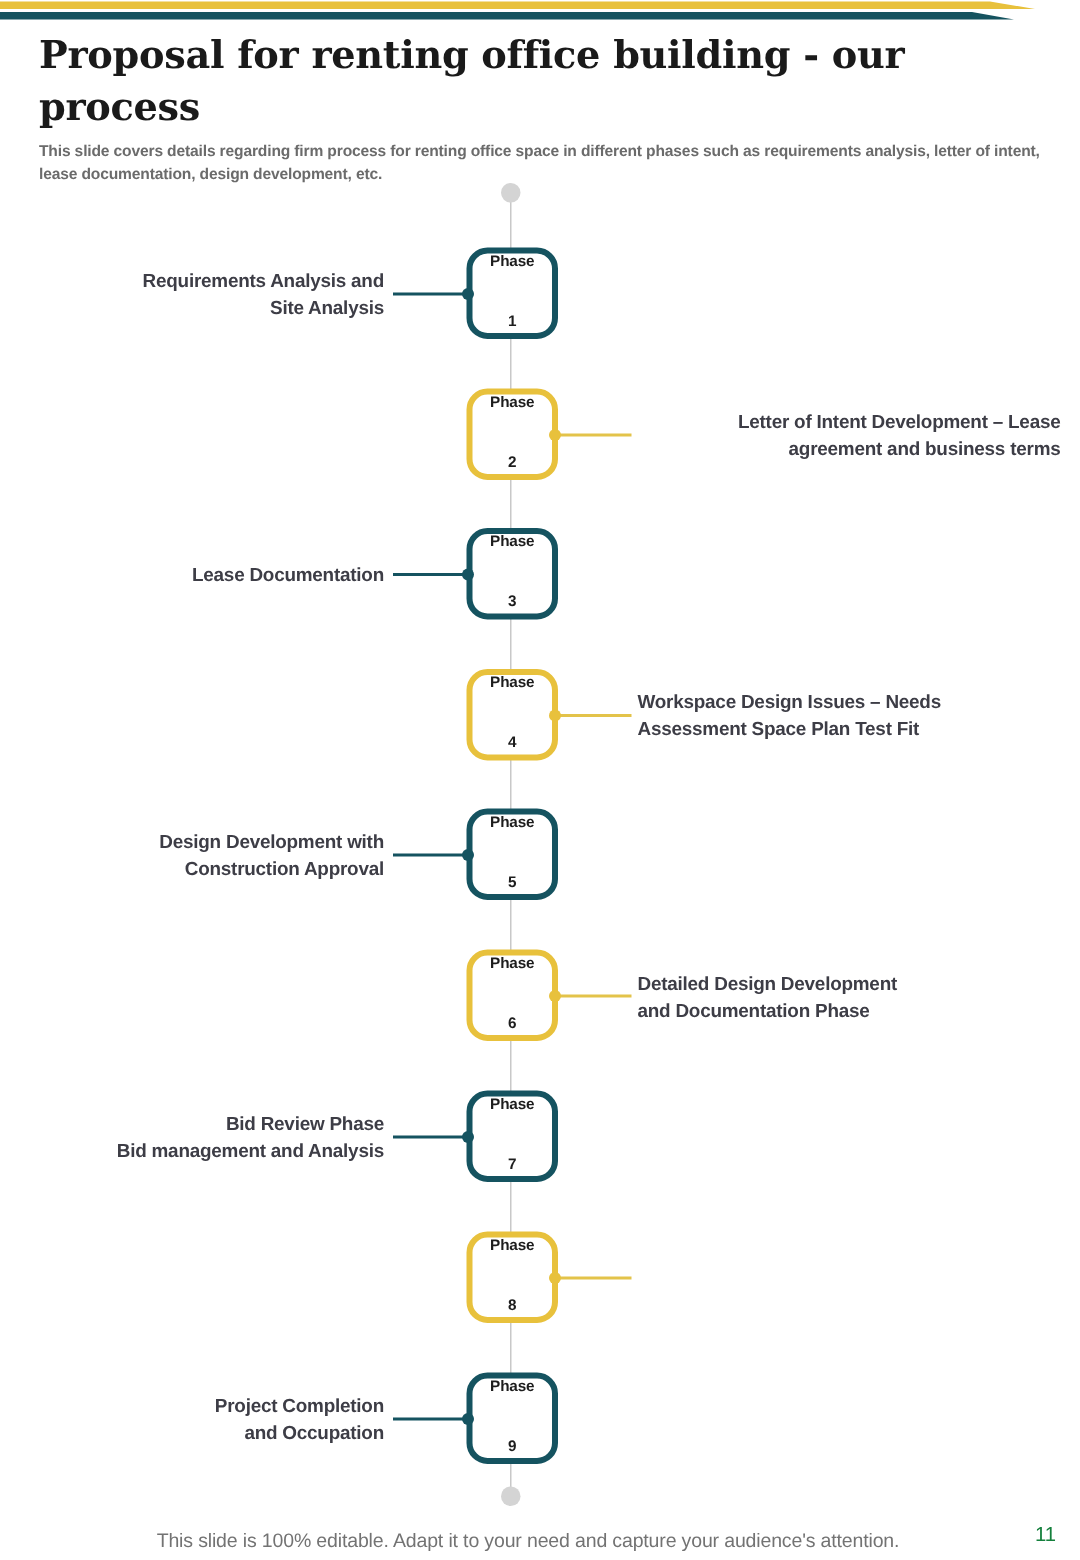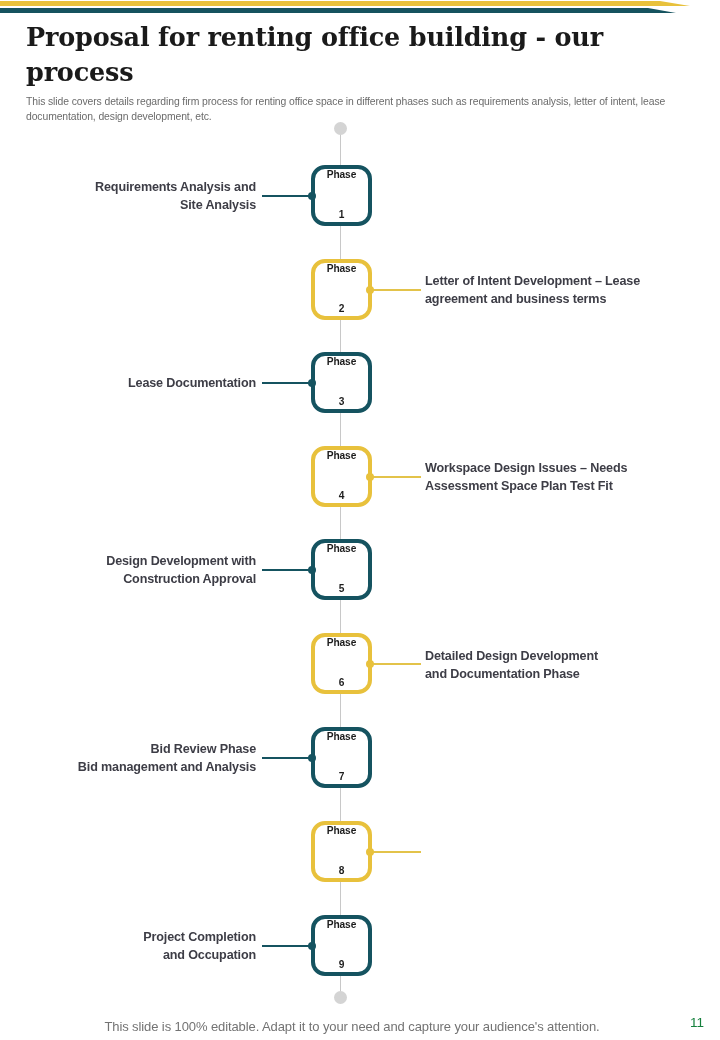--- a/index.html
+++ b/index.html
@@ -41,20 +41,21 @@
     letter-spacing: -0.2px;
     margin: 0;
   }
   .slide-subtitle {
     margin: 4px 0 0 0;
     font-size: 10.4px;
     line-height: 1.45;
     color: #6b6b6b;
     max-width: 684px;
     letter-spacing: -0.1px;
+    font-weight: bold;
   }
 
   
   .timeline {
     position: absolute;
     top: 0; left: 0;
     width: 720px;
     height: 1040px;
   }
   .spine {
@@ -194,21 +195,21 @@
     <div>Requirements Analysis  and</div>
     <div>Site Analysis</div>
   </div>
 
   <div class="conn right" style="top:289px;"></div>
   <div class="dot  right" style="top:286px;"></div>
   <div class="node gold" style="top:259px;">
     <span class="lbl">Phase</span>
     <span class="num">2</span>
   </div>
-  <div class="side-text r" style="top:273px;">
+  <div class="side-text r" style="top:273px;text-align:right;">
     <div>Letter of Intent Development  – Lease</div>
     <div>agreement and business terms</div>
   </div>
 
   <div class="conn left" style="top:382px;"></div>
   <div class="dot  left" style="top:379px;"></div>
   <div class="node teal" style="top:352px;">
     <span class="lbl">Phase</span>
     <span class="num">3</span>
   </div>

